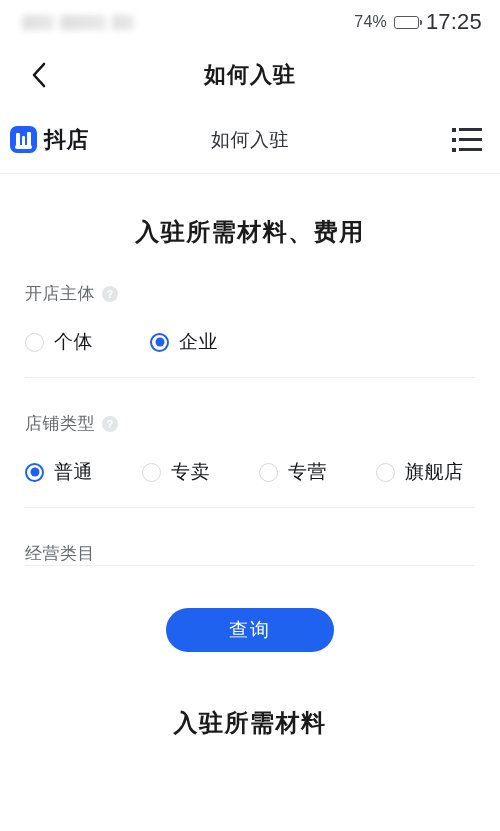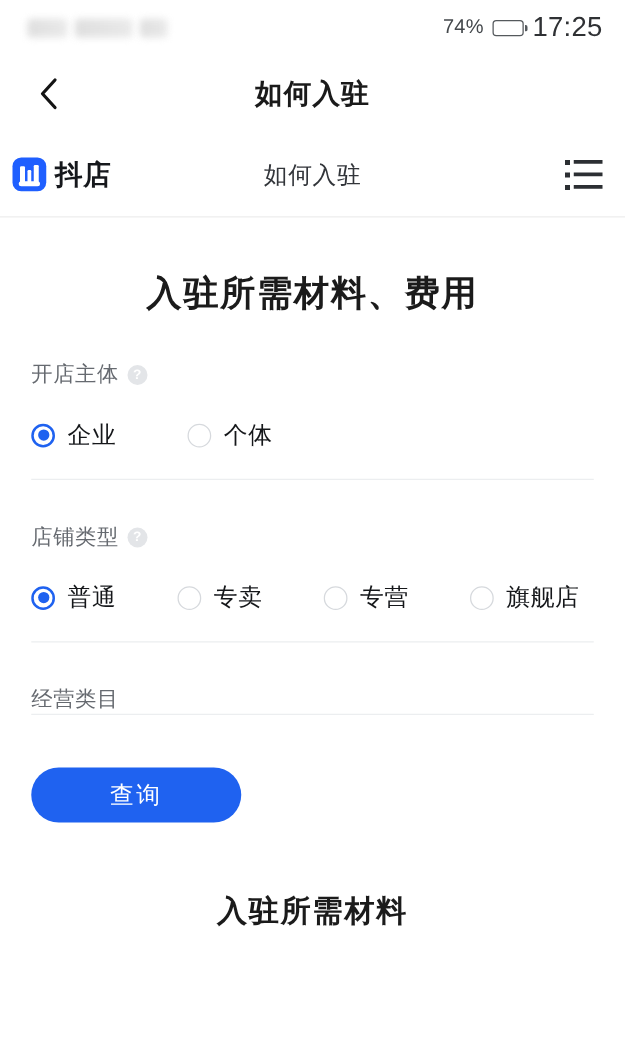--- a/index.html
+++ b/index.html
@@ -193,21 +193,21 @@
     flex: 1;
     height: 3px;
     background: #2c2f33;
   }
 
   
   .content { background: #ffffff; }
 
   .section-title {
     text-align: center;
-    font-size: 28px;
+    font-size: 24px;
     font-weight: bold;
     color: #1b1b1b;
     letter-spacing: 1.5px;
     padding: 42px 0 0;
   }
 
   .form {
     padding: 0 25px;
   }
   .field {
@@ -300,21 +300,21 @@
     width: 9px;
     height: 9px;
     border-top: 1.6px solid #b9bcc0;
     border-right: 1.6px solid #b9bcc0;
     transform: rotate(45deg);
     margin-right: 4px;
   }
 
   .submit-wrap {
     display: flex;
-    justify-content: flex-start;
+    justify-content: center;
     padding: 42px 0 0;
   }
   .submit-btn {
     width: 168px;
     height: 44px;
     border-radius: 22px;
     background: #1f62f0;
     color: #ffffff;
     font-size: 19px;
     letter-spacing: 2px;
@@ -403,26 +403,26 @@
 
     <div class="form">
 
       <div class="field">
         <div class="field-label">
           <span>开店主体</span>
           <span class="help-icon">?</span>
         </div>
         <div class="radio-row two">
           <label class="radio-item">
+            <span class="radio-dot"></span>
+            <span class="radio-label">个体</span>
+          </label>
+          <label class="radio-item">
             <span class="radio-dot on"></span>
             <span class="radio-label">企业</span>
-          </label>
-          <label class="radio-item">
-            <span class="radio-dot"></span>
-            <span class="radio-label">个体</span>
           </label>
         </div>
       </div>
 
       <div class="divider"></div>
 
       <div class="field">
         <div class="field-label">
           <span>店铺类型</span>
           <span class="help-icon">?</span>

